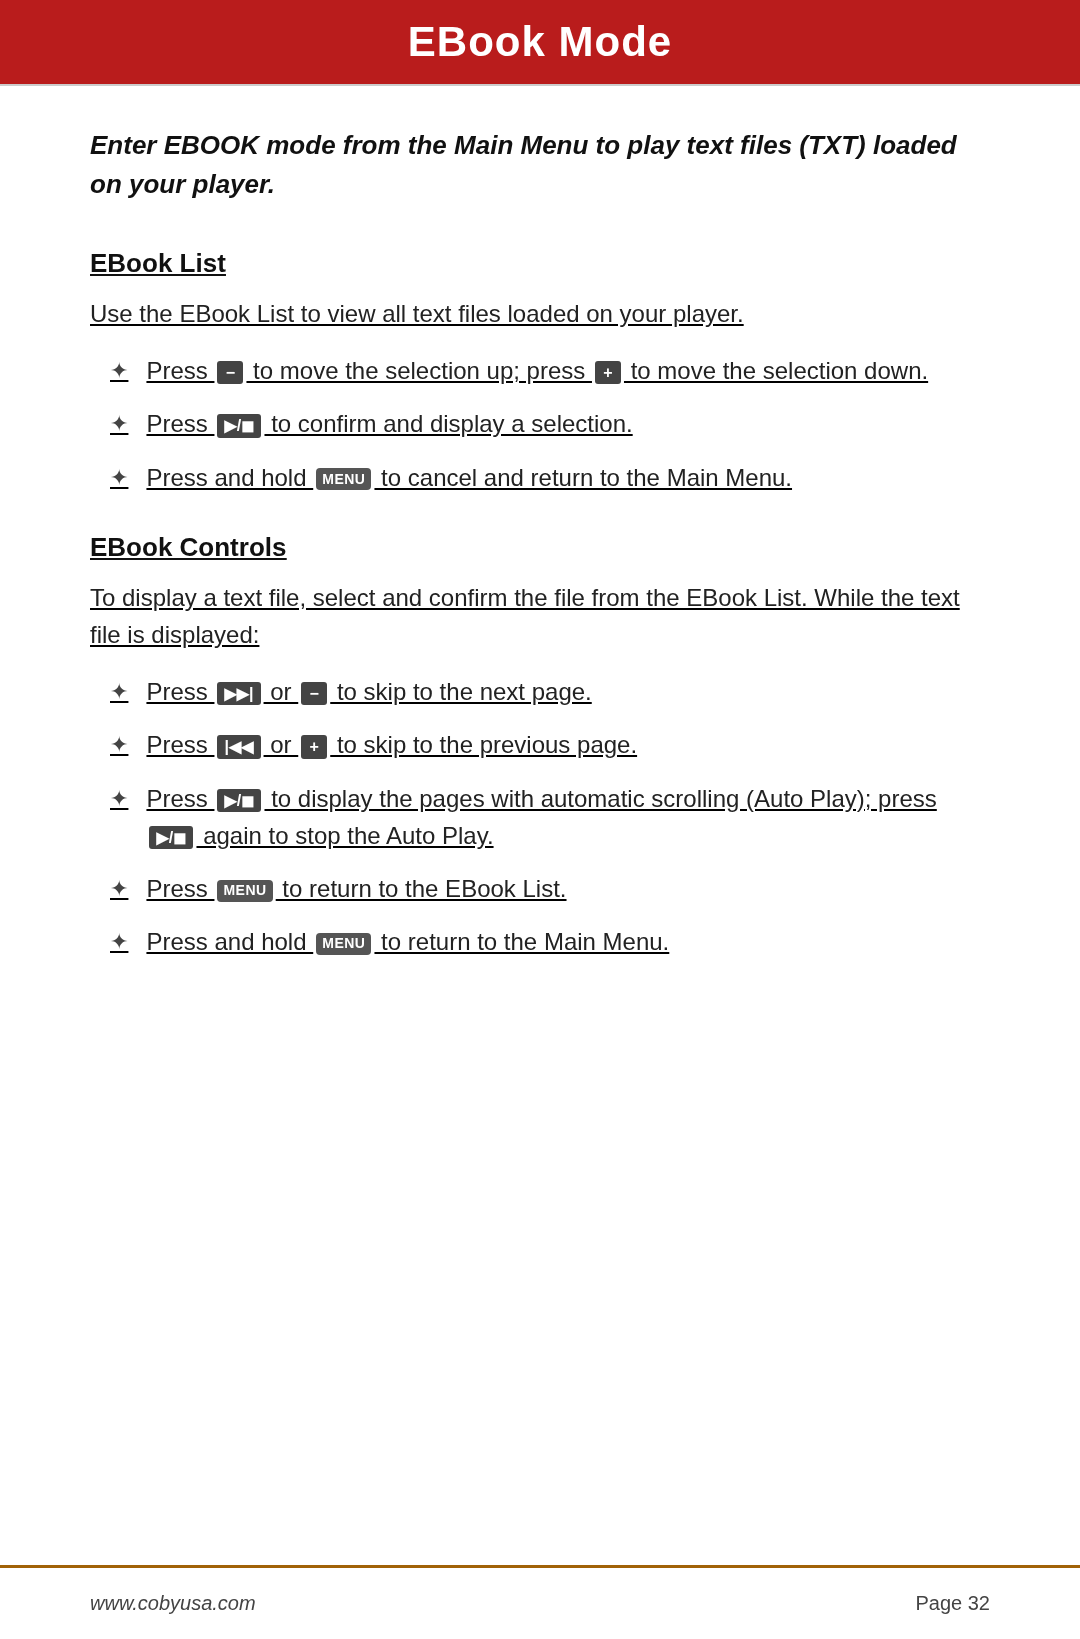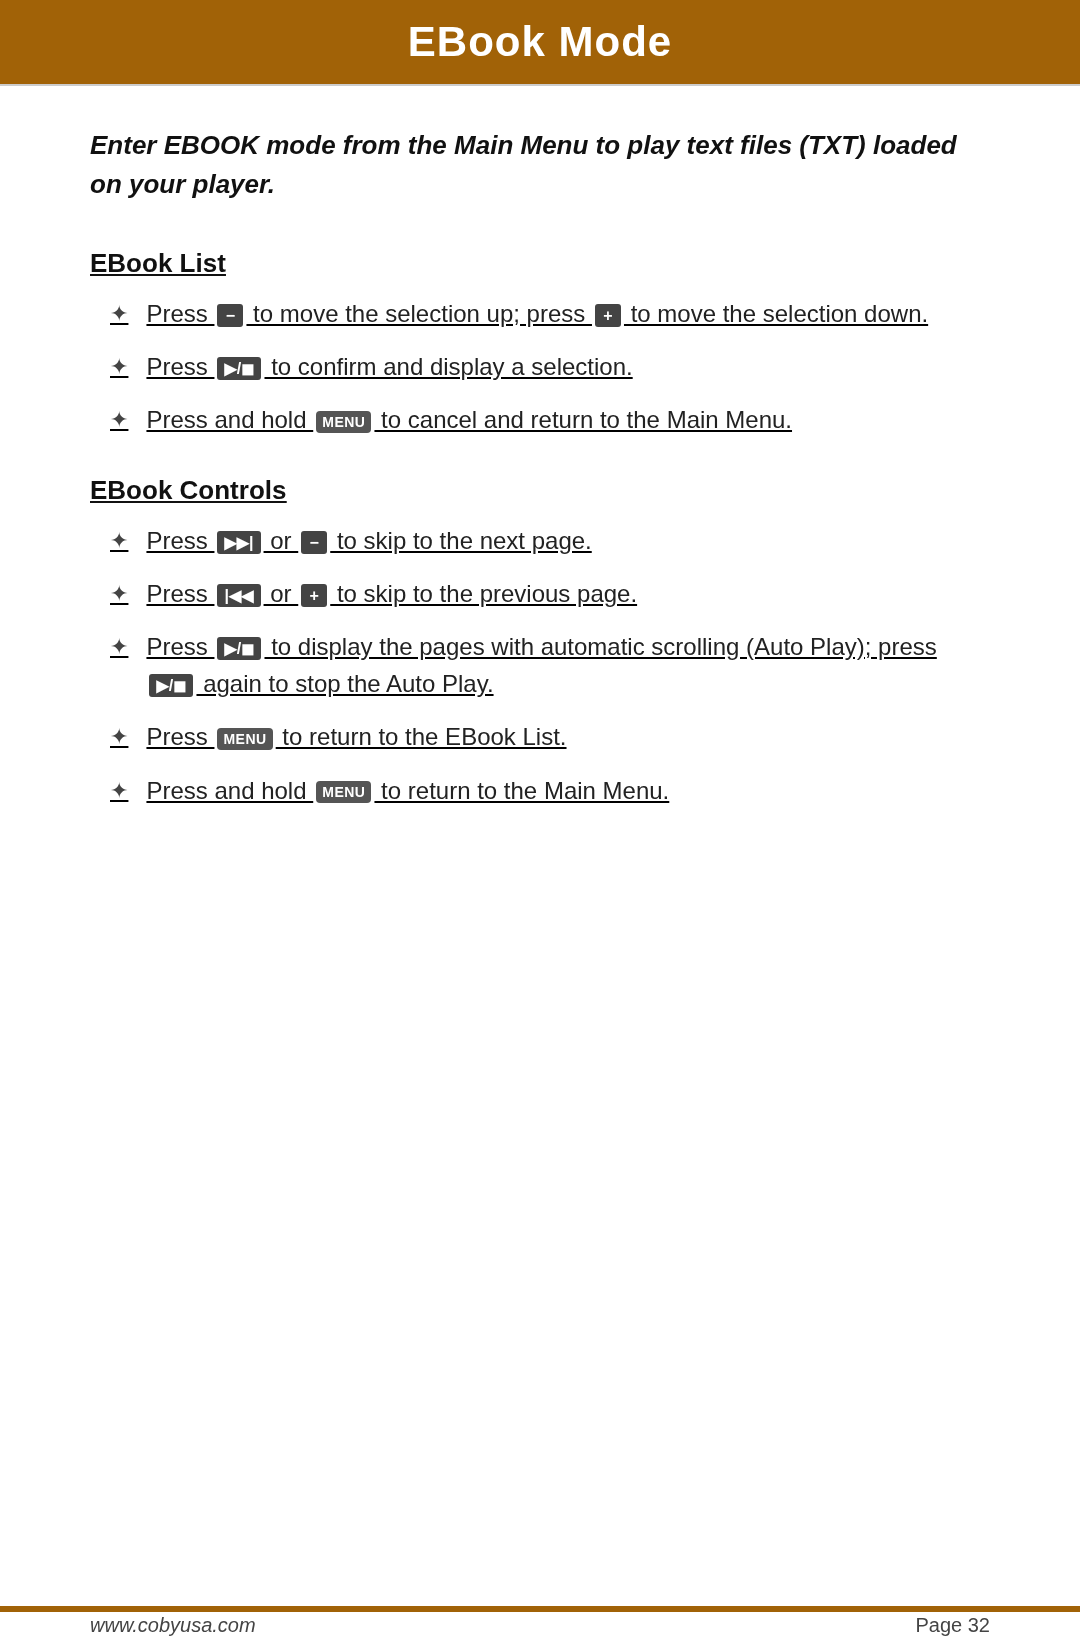--- a/index.html
+++ b/index.html
@@ -10,21 +10,21 @@
 
     body {
       width: 1080px;
       min-height: 1639px;
       background: #ffffff;
       font-family: Arial, Helvetica, sans-serif;
       position: relative;
     }
 
     .page-header {
-      background: #a16207;
+      background: #b91c1c;
       padding: 18px 60px;
       text-align: center;
       margin-bottom: 0;
     }
 
     .page-header h1 {
       color: #ffffff;
       font-size: 42px;
       font-weight: bold;
       letter-spacing: 1px;
@@ -137,22 +137,22 @@
     .section-spacing {
       margin-bottom: 36px;
       text-decoration: underline;
     }
 
     .page-footer {
       position: absolute;
       bottom: 0;
       left: 0;
       right: 0;
-      border-top: 6px solid #a16207;
-      padding: 2px 90px;
+      border-top: 3px solid #a16207;
+      padding: 24px 90px;
       display: flex;
       justify-content: space-between;
       align-items: center;
     }
 
     .footer-url {
       font-size: 20px;
       color: #444444;
       font-style: italic;
     }
@@ -173,20 +173,21 @@
   <h1>EBook Mode</h1>
 </div>
 <hr class="header-rule">
 
 <div class="content">
 
   <p class="intro-bold">Enter EBOOK mode from the Main Menu to play text files (TXT) loaded on your player.</p>
 
   <div class="section-spacing">
     <div class="section-heading">EBook List</div>
+    <p class="section-text">Use the EBook List to view all text files loaded on your player.</p>
 
     <ul class="bullet-list">
 
       <li>
         <span class="bullet-star">✦</span>
         <span class="li-content">
           Press <span class="btn-badge btn-badge-minus">−</span> to move the selection up; press <span class="btn-badge btn-badge-plus">+</span> to move the selection down.
         </span>
       </li>
 
@@ -201,20 +202,21 @@
         <span class="bullet-star">✦</span>
         <span class="li-content">
           Press and hold <span class="btn-badge btn-badge-menu">MENU</span> to cancel and return to the Main Menu.
         </span>
       </li>
     </ul>
   </div>
 
   <div class="section-spacing">
     <div class="section-heading">EBook Controls</div>
+    <p class="section-text">To display a text file, select and confirm the file from the EBook List. While the text file is displayed:</p>
 
     <ul class="bullet-list">
 
       <li>
         <span class="bullet-star">✦</span>
         <span class="li-content">
           Press <span class="btn-badge btn-badge-fwd">▶▶|</span> or <span class="btn-badge btn-badge-minus">−</span> to skip to the next page.
         </span>
       </li>
 

